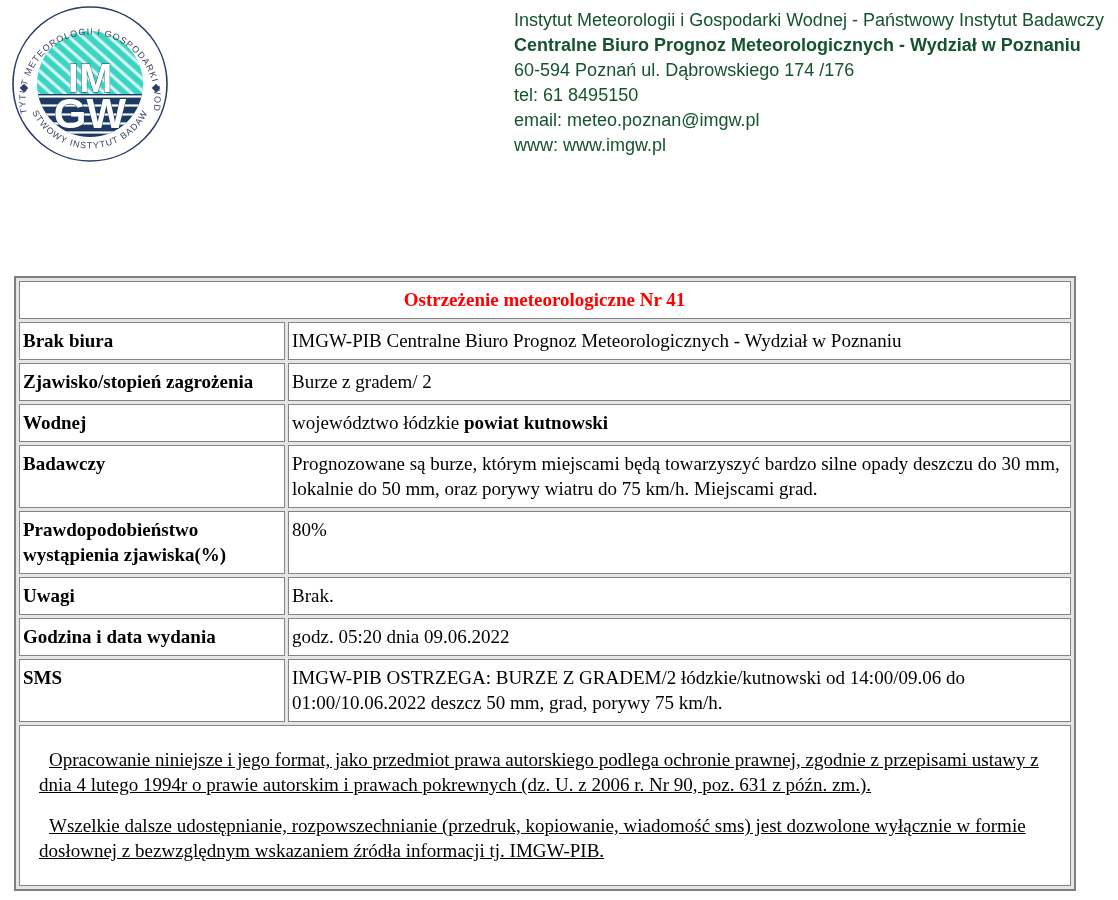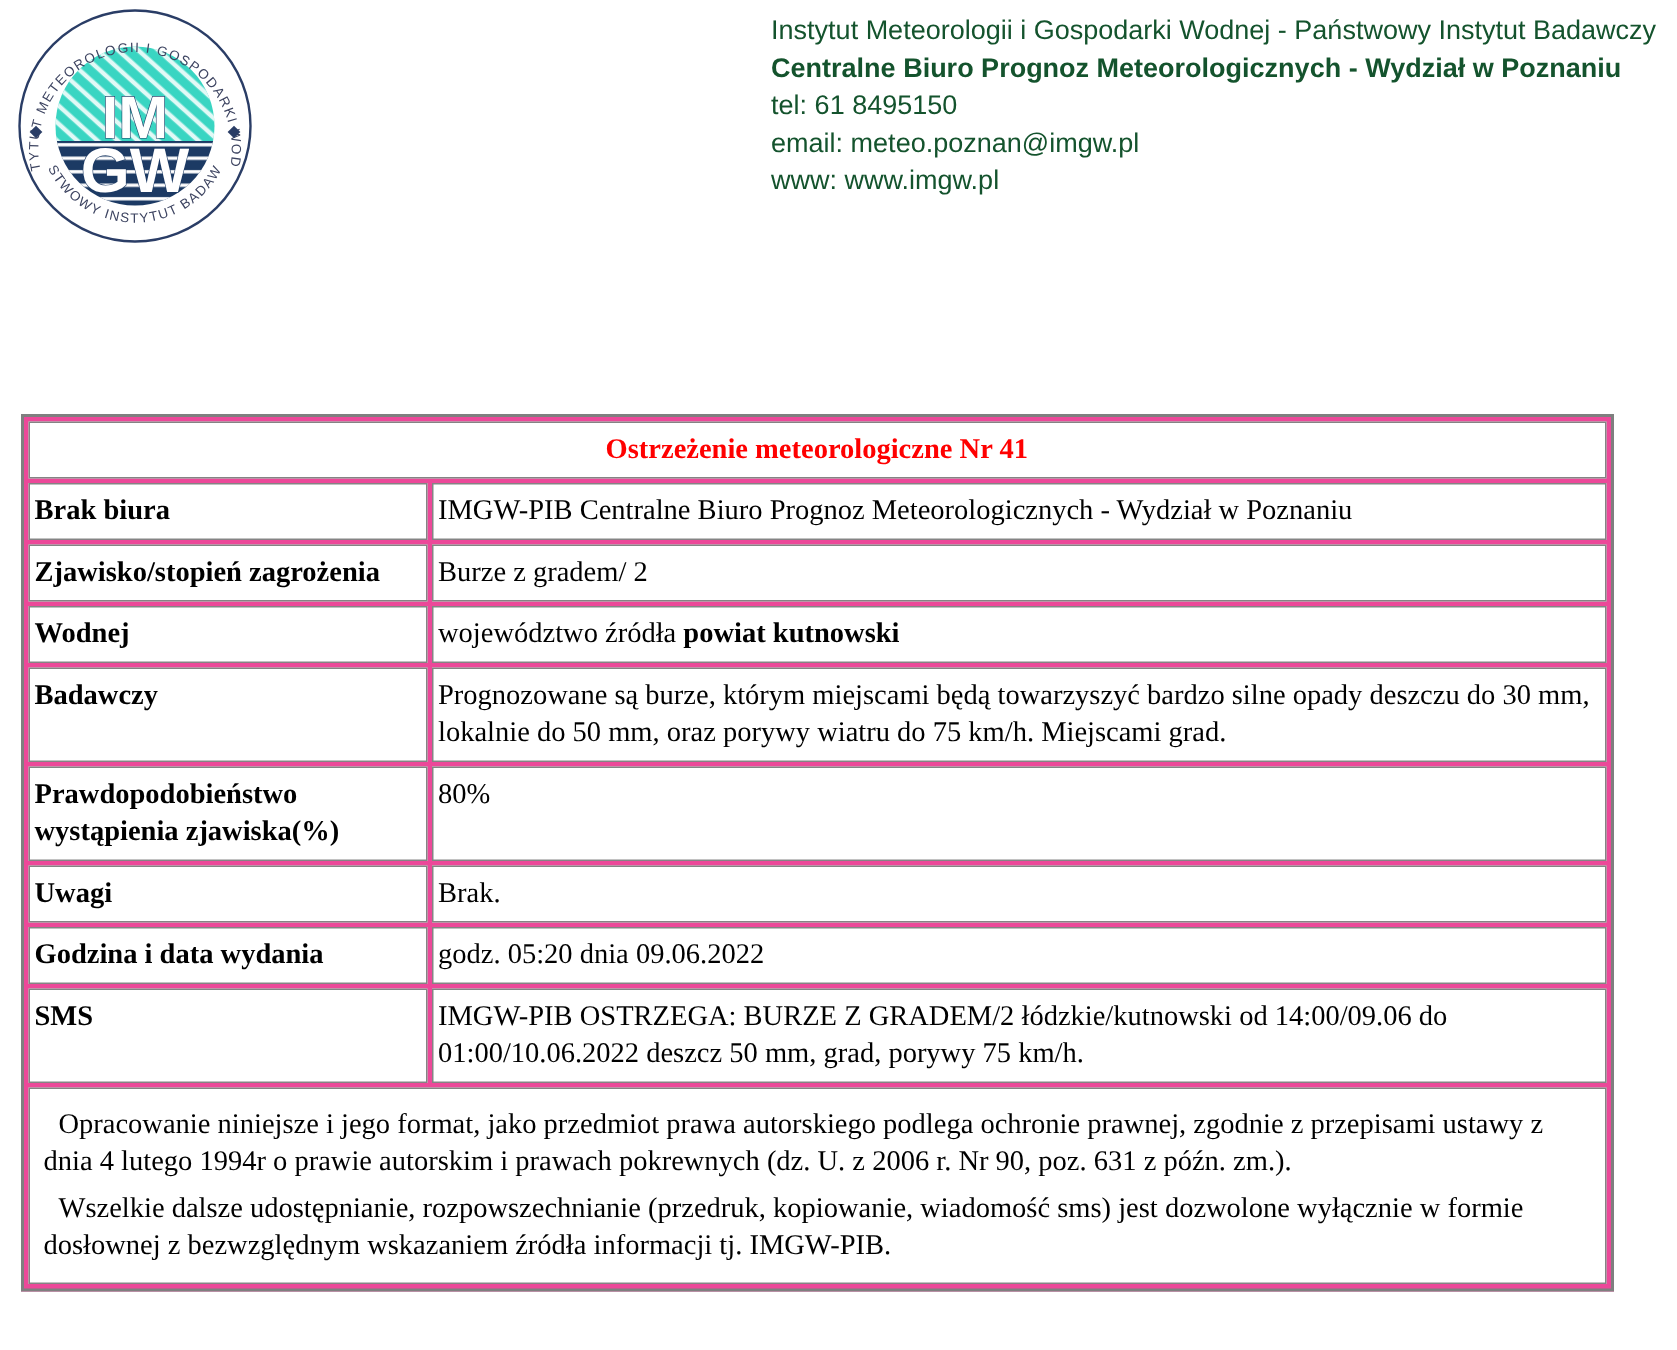--- a/index.html
+++ b/index.html
@@ -40,21 +40,21 @@
   
   table.warn-table {
     position: absolute;
     left: 14px;
     top: 276px;
     width: 1062px;
     table-layout: fixed;
     border-collapse: separate;
     border-spacing: 3px;
     border: 2px solid #7f7f7f;
-    background: #ec4899;
+    background: #e5e5e5;
   }
   table.warn-table td {
     border: 1px solid #848484;
     background: #ffffff;
     vertical-align: top;
     box-sizing: border-box;
     font-size: 19px;
     line-height: 25px;
     padding: 5px 4px 6px 3px;
     overflow: hidden;
@@ -73,22 +73,23 @@
   }
   td.value-cell {
     padding-left: 5px;
   }
   td.value-cell .v-bold { font-weight: bold; margin-top: 20px; }
   td.footer-cell {
     line-height: 27px;
     padding: 3px 10px 6px 6px;
   }
   td.footer-cell p {
-    margin: 6px;
+    margin: 16px;
     text-indent: 10px;
+    text-decoration: underline;
   }
 </style>
 </head>
 <body>
 
 <div>
 
   <div class="logo-wrap">
     <svg viewBox="0 0 160 160" width="160" height="160">
       <defs>
@@ -125,20 +126,21 @@
       </text>
 
       <rect x="11" y="81" width="6" height="6" fill="#2a3d66" transform="rotate(45 14 84)"></rect>
       <rect x="143" y="81" width="6" height="6" fill="#2a3d66" transform="rotate(45 146 84)"></rect>
     </svg>
   </div>
 
   <div class="header-text">
     <div class="hline">Instytut Meteorologii i Gospodarki Wodnej - Państwowy Instytut Badawczy</div>
     <div class="hline bold">Centralne Biuro Prognoz Meteorologicznych - Wydział w Poznaniu</div>
+    <div class="hline">60-594 Poznań ul. Dąbrowskiego 174 /176</div>
     <div class="hline">tel: 61 8495150</div>
     <div class="hline">email: meteo.poznan@imgw.pl</div>
     <div class="hline">www: www.imgw.pl</div>
   </div>
 
   <table class="warn-table">
     <colgroup>
         <col style="width:266px">
         <col>
       </colgroup>
@@ -153,21 +155,21 @@
       <td class="value-cell">IMGW-PIB Centralne Biuro Prognoz Meteorologicznych - Wydział w Poznaniu</td>
     </tr>
 
     <tr>
       <td class="label-cell">Zjawisko/stopień zagrożenia</td>
       <td class="value-cell">Burze z gradem/ 2</td>
     </tr>
 
     <tr>
       <td class="label-cell">Wodnej</td>
-      <td class="value-cell"><span>województwo źródła </span><span class="v-bold">powiat kutnowski</span></td>
+      <td class="value-cell"><span>województwo łódzkie </span><span class="v-bold">powiat kutnowski</span></td>
     </tr>
 
 
     <tr>
       <td class="label-cell">Badawczy</td>
       <td class="value-cell">Prognozowane są burze, którym miejscami będą towarzyszyć bardzo silne opady deszczu do 30 mm, lokalnie do 50 mm, oraz porywy wiatru do 75 km/h. Miejscami grad.</td>
     </tr>
 
     <tr>
       <td class="label-cell">Prawdopodobieństwo wystąpienia zjawiska(%)</td>

